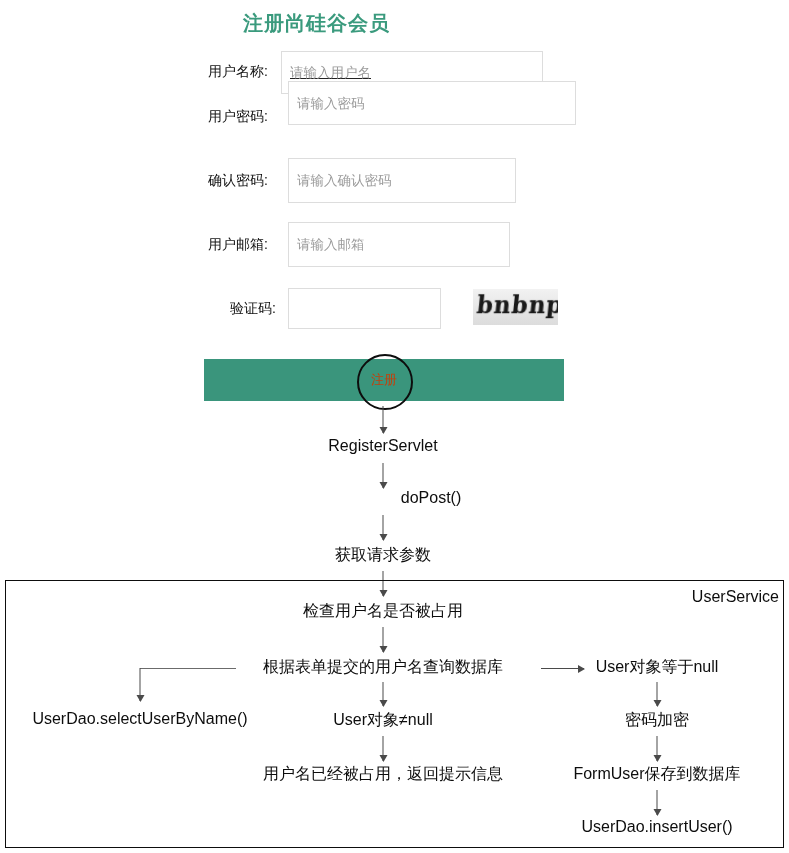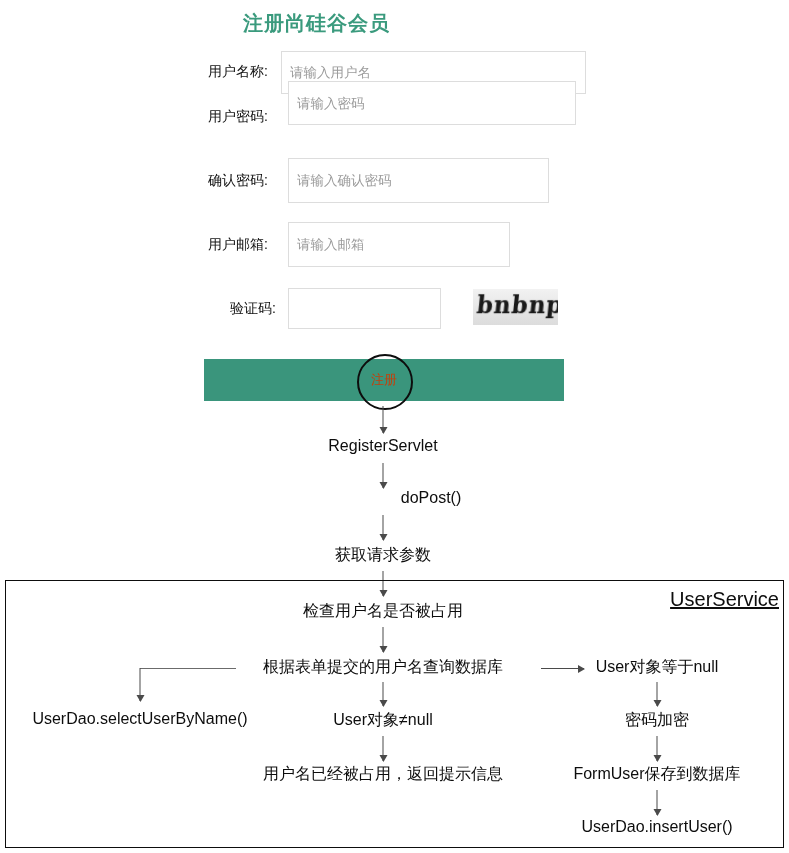--- a/index.html
+++ b/index.html
@@ -42,27 +42,27 @@
     background: #ffffff;
     font-size: 13.5px;
     color: #222;
     padding: 4px 8px;
     outline: none;
     font-family: "Liberation Sans", "DejaVu Sans", sans-serif;
   }
   .field-input::placeholder { color: #9b9b9b; }
 
   #label-username { left: 208px; top: 63px; }
-  #input-username { left: 281px; top: 51px; width: 305px; height: 43px; }
+  #input-username { left: 281px; top: 51px; width: 262px; height: 43px; text-decoration: underline; }
 
   #label-password { left: 208px; top: 108px; }
   #input-password { left: 288px; top: 81px; width: 288px; height: 44px; }
 
   #label-confirm  { left: 208px; top: 172px; }
-  #input-confirm  { left: 288px; top: 158px; width: 261px; height: 45px; }
+  #input-confirm  { left: 288px; top: 158px; width: 228px; height: 45px; }
 
   #label-email    { left: 208px; top: 236px; }
   #input-email    { left: 288px; top: 222px; width: 222px; height: 45px; }
 
   #label-captcha  { left: 230px; top: 300px; }
   #input-captcha  { left: 288px; top: 288px; width: 153px; height: 41px; }
 
   
   #captcha-image {
     position: absolute;
@@ -168,23 +168,22 @@
     position: absolute;
     left: 5px; top: 580px;
     width: 779px; height: 268px;
     border: 1px solid #0d0d0d;
     box-sizing: border-box;
     background: transparent;
   }
   #service-box-title {
     position: absolute;
     right: 10px; top: 588px;
-    font-size: 20px;
+    font-size: 16px;
     color: #0d0d0d;
-    text-decoration: underline;
   }
 </style>
 </head>
 <body>
 
 <div id="page-title">注册尚硅谷会员</div>
 
 <label class="field-label" id="label-username">用户名称:</label>
 <input class="field-input" id="input-username" type="text" placeholder="请输入用户名" style="">
 

